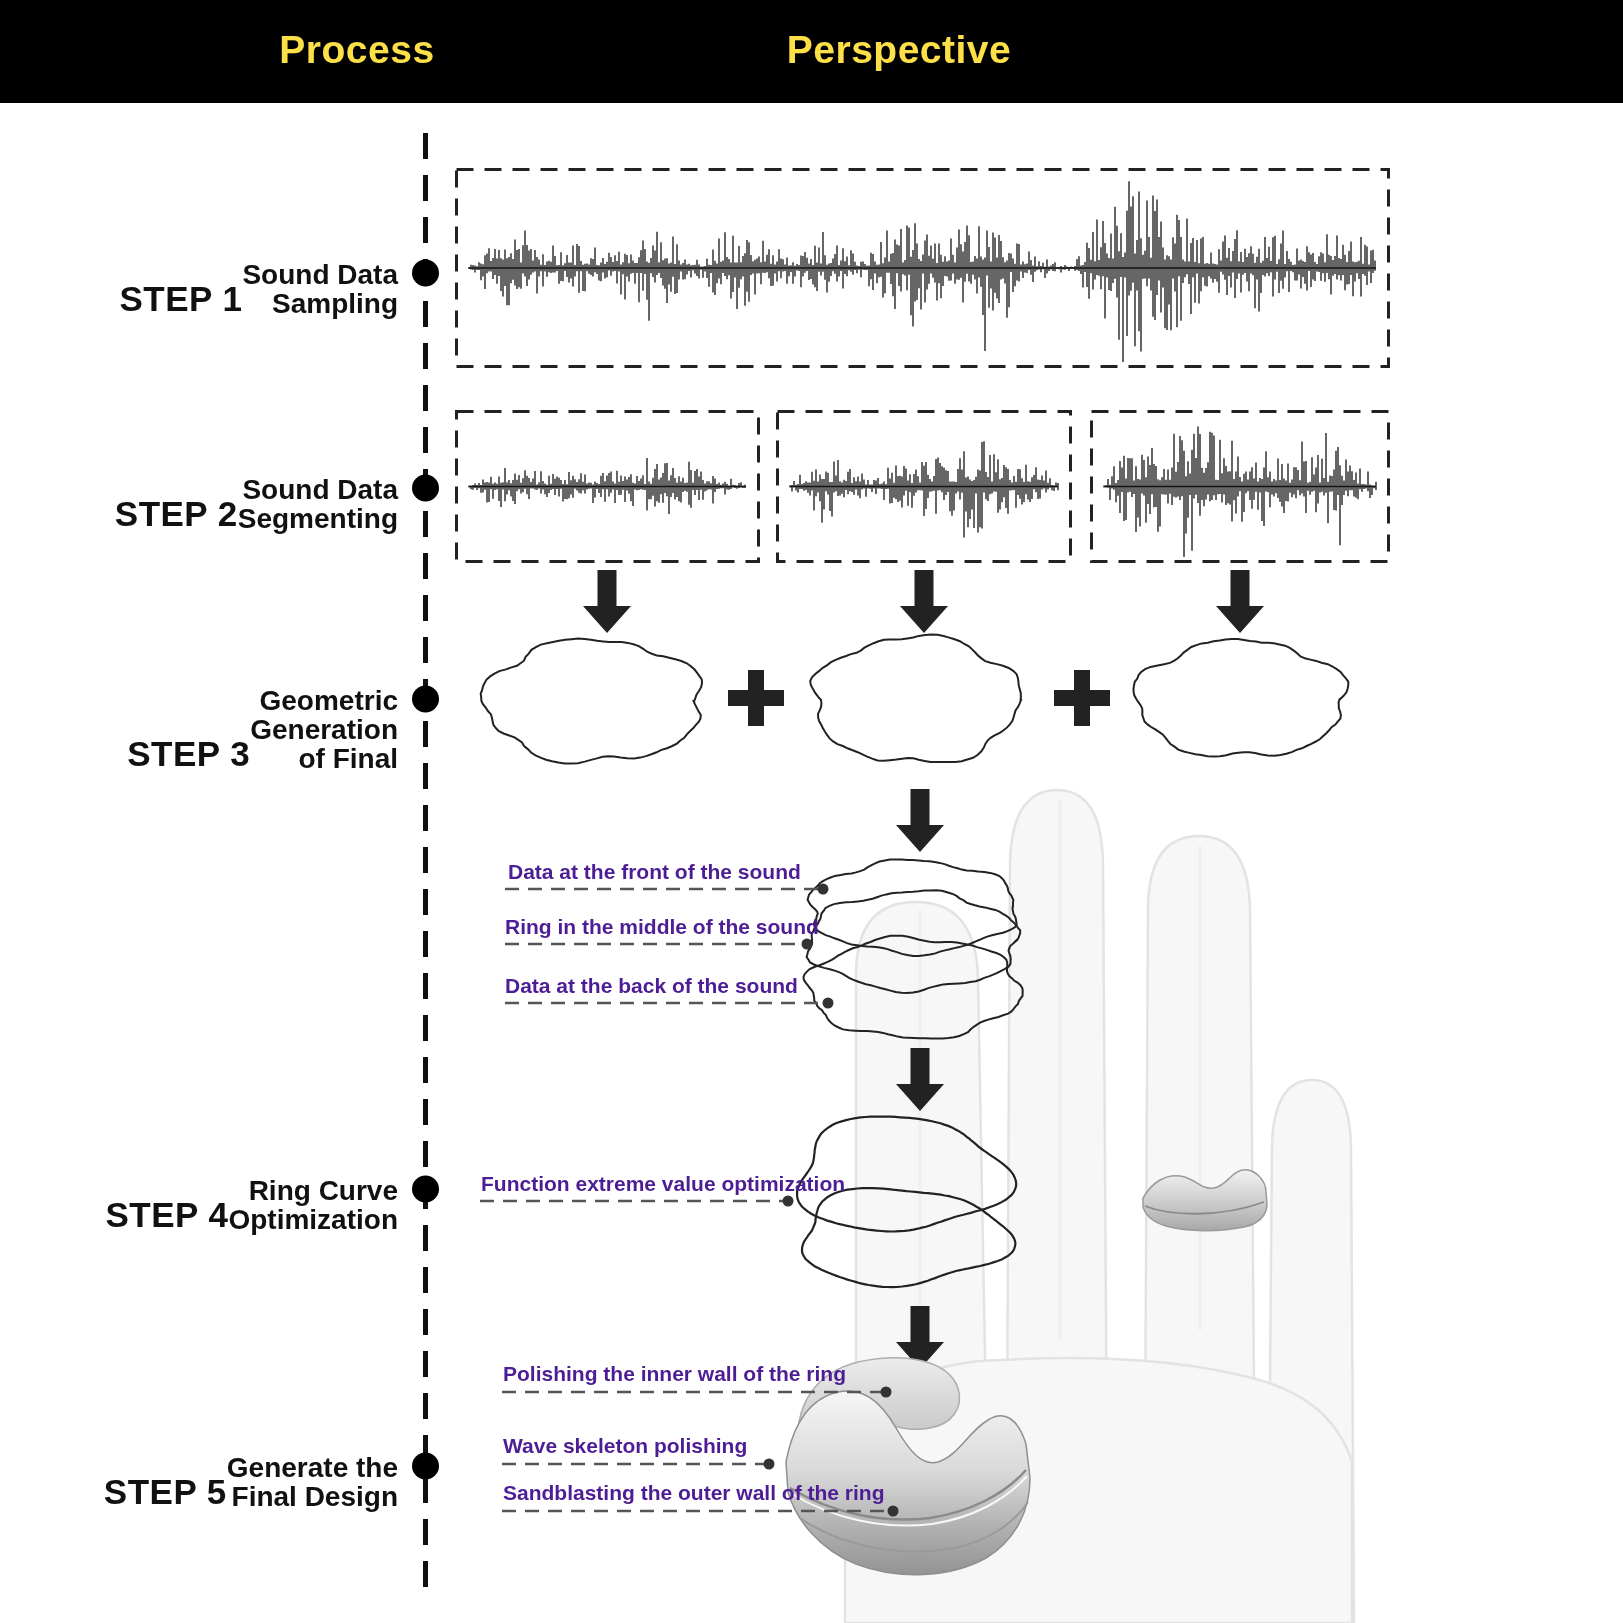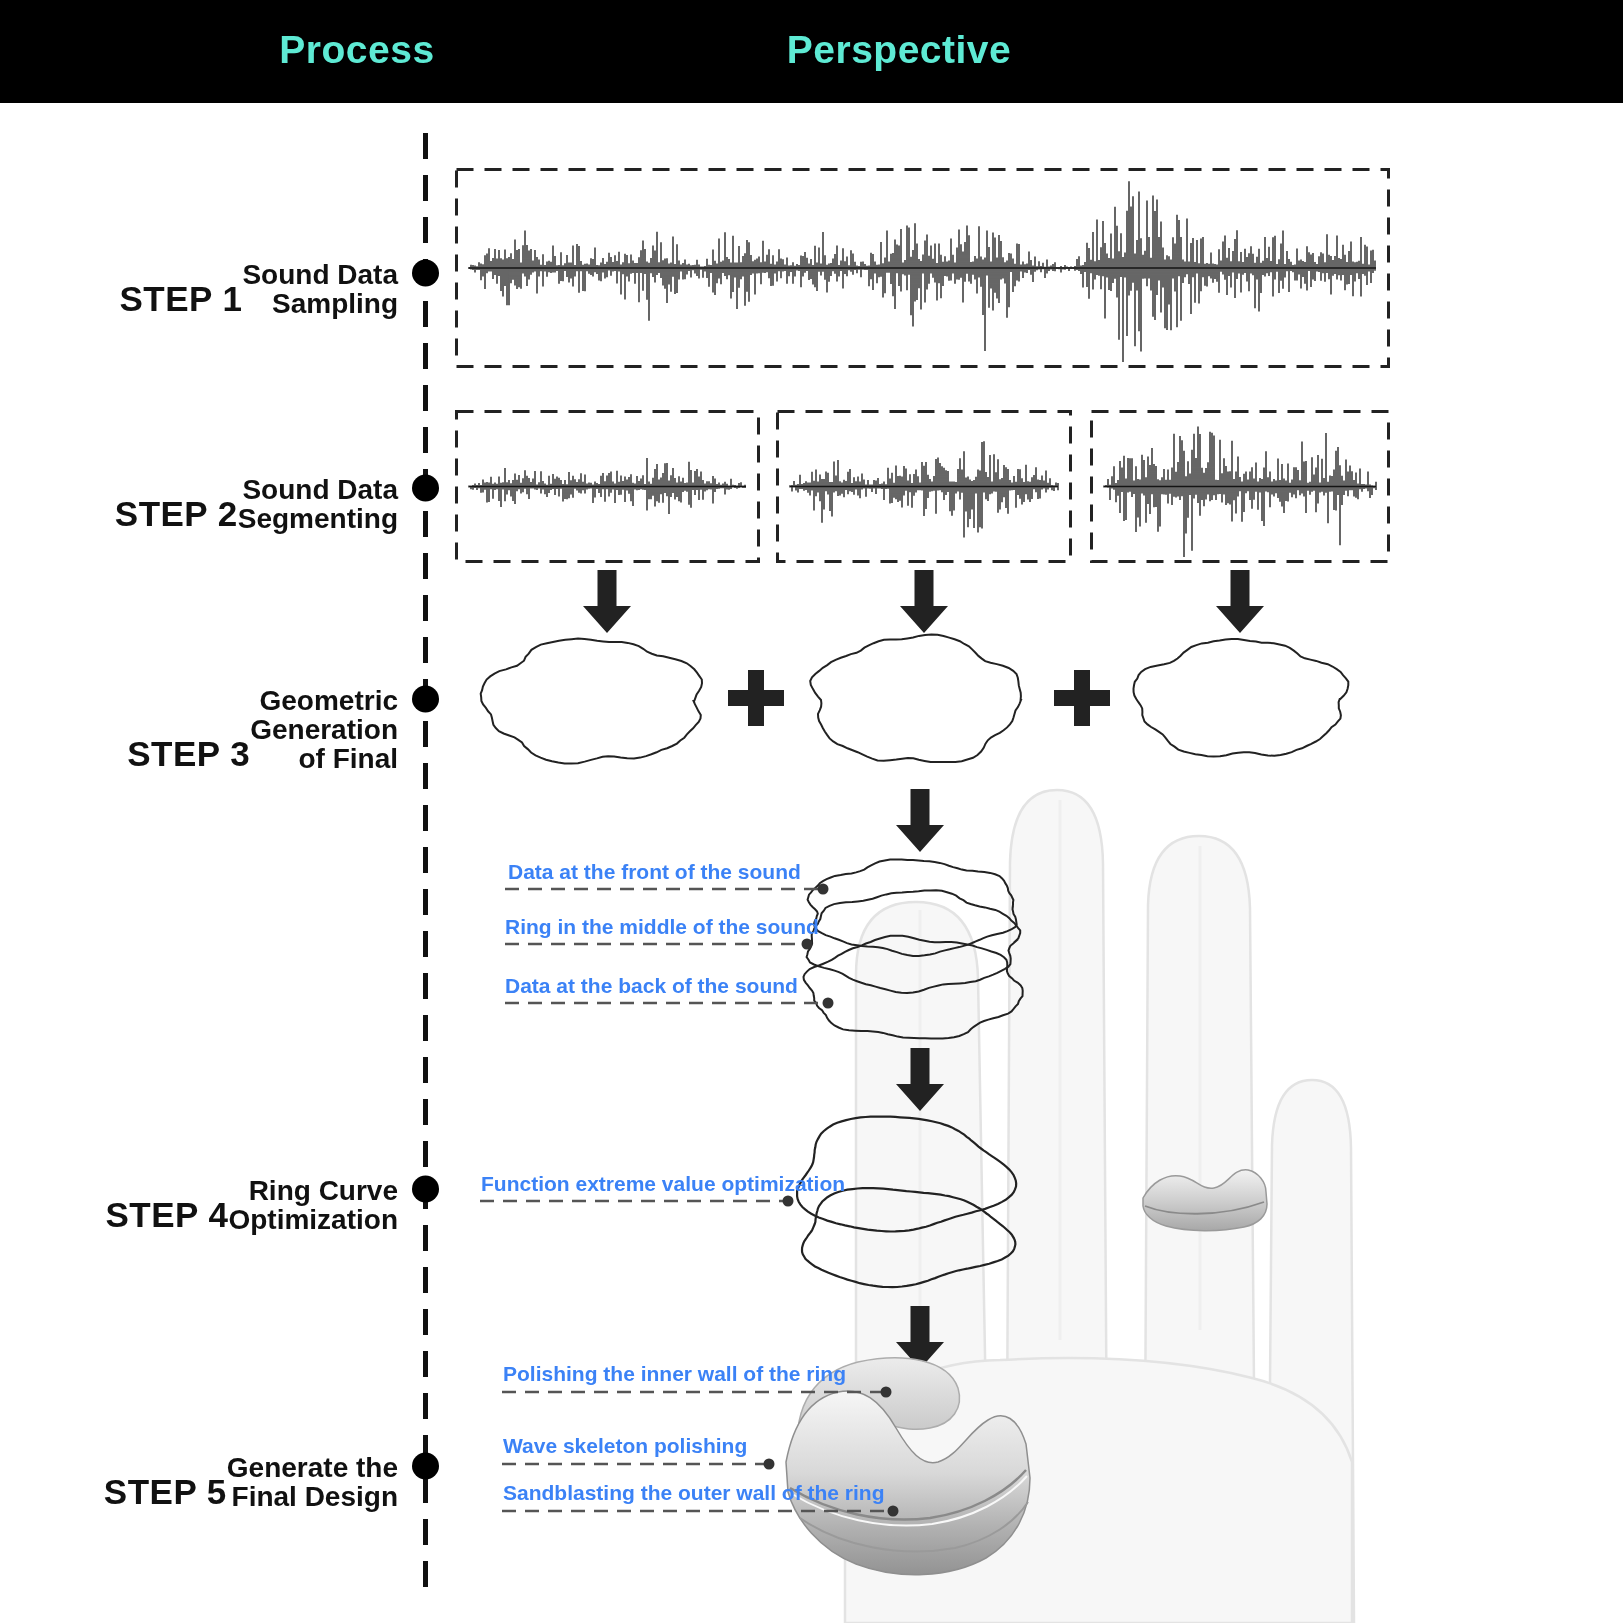--- a/index.html
+++ b/index.html
@@ -1,39 +1,39 @@
 <!DOCTYPE html>
 <html><head>
 <meta charset="utf-8">
 <style>
   html,body{margin:0;padding:0;background:#fff;}
   .page{position:relative;width:1623px;height:1623px;background:#ffffff;overflow:hidden;
         font-family:"Liberation Sans",sans-serif;color:#111;}
   
   .header{position:absolute;left:0;top:0;width:1623px;height:103px;background:#000;z-index:10;}
-  .htitle{position:absolute;top:28px;transform:translateX(-50%);color:#5eead4;
+  .htitle{position:absolute;top:28px;transform:translateX(-50%);color:#fde047;
           font-size:39px;font-weight:bold;letter-spacing:.5px;white-space:nowrap;}
   .htitle.process{left:357px;}
   .htitle.perspective{left:899px;}
   
   #scene{position:absolute;left:0;top:0;z-index:1;}
   
   .step{position:absolute;display:flex;flex-direction:row;align-items:flex-end;
         right:1225px;z-index:5;text-align:right;}
   .step-num{font-size:35px;font-weight:bold;line-height:1.1;letter-spacing:.5px;white-space:nowrap;}
   .step-title{margin-top:9px;font-size:28px;font-weight:bold;line-height:1.04;white-space:nowrap;}
   
   .dashed-box{position:absolute;z-index:5;}
   .dashed-box svg{display:block;}
   
   .plus{position:absolute;width:56px;height:56px;z-index:5;}
   .plus::before{content:"";position:absolute;left:0;top:20px;width:56px;height:16px;background:#222;}
   .plus::after{content:"";position:absolute;left:20px;top:0;width:16px;height:56px;background:#222;}
   
-  .ann{position:absolute;z-index:6;font-size:21px;font-weight:bold;white-space:nowrap;color:#3b82f6;}
+  .ann{position:absolute;z-index:6;font-size:21px;font-weight:bold;white-space:nowrap;color:#4c1d95;}
 </style>
 </head>
 <body>
 
 <div class="page">
 
   <div class="header">
     <div class="htitle process">Process</div>
     <div class="htitle perspective">Perspective</div>
   </div>

